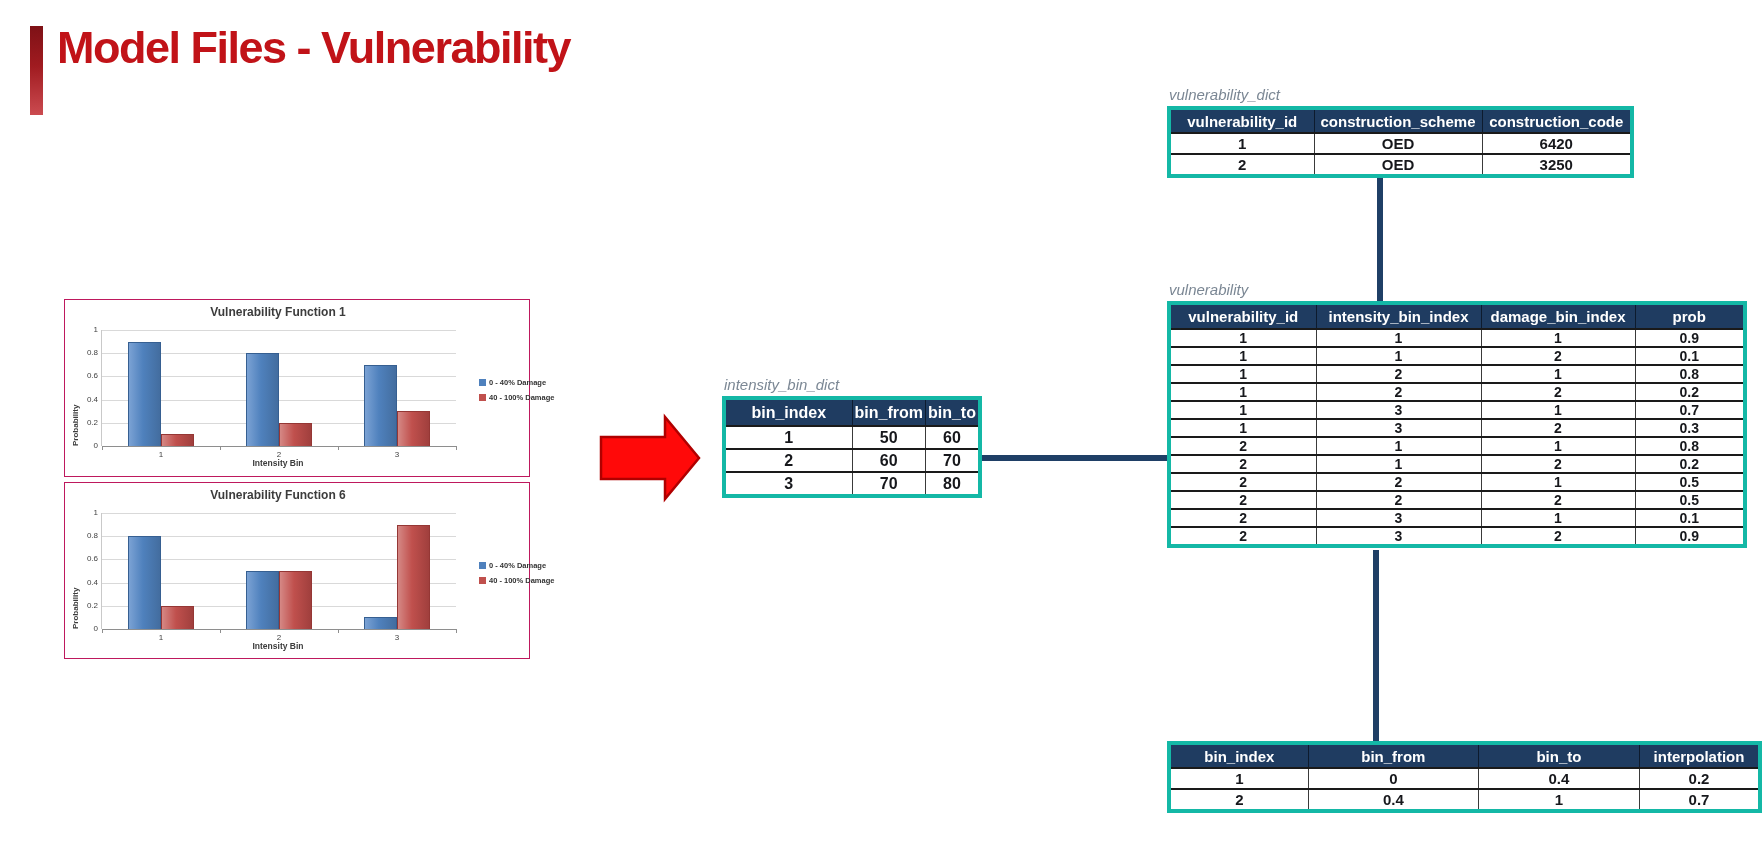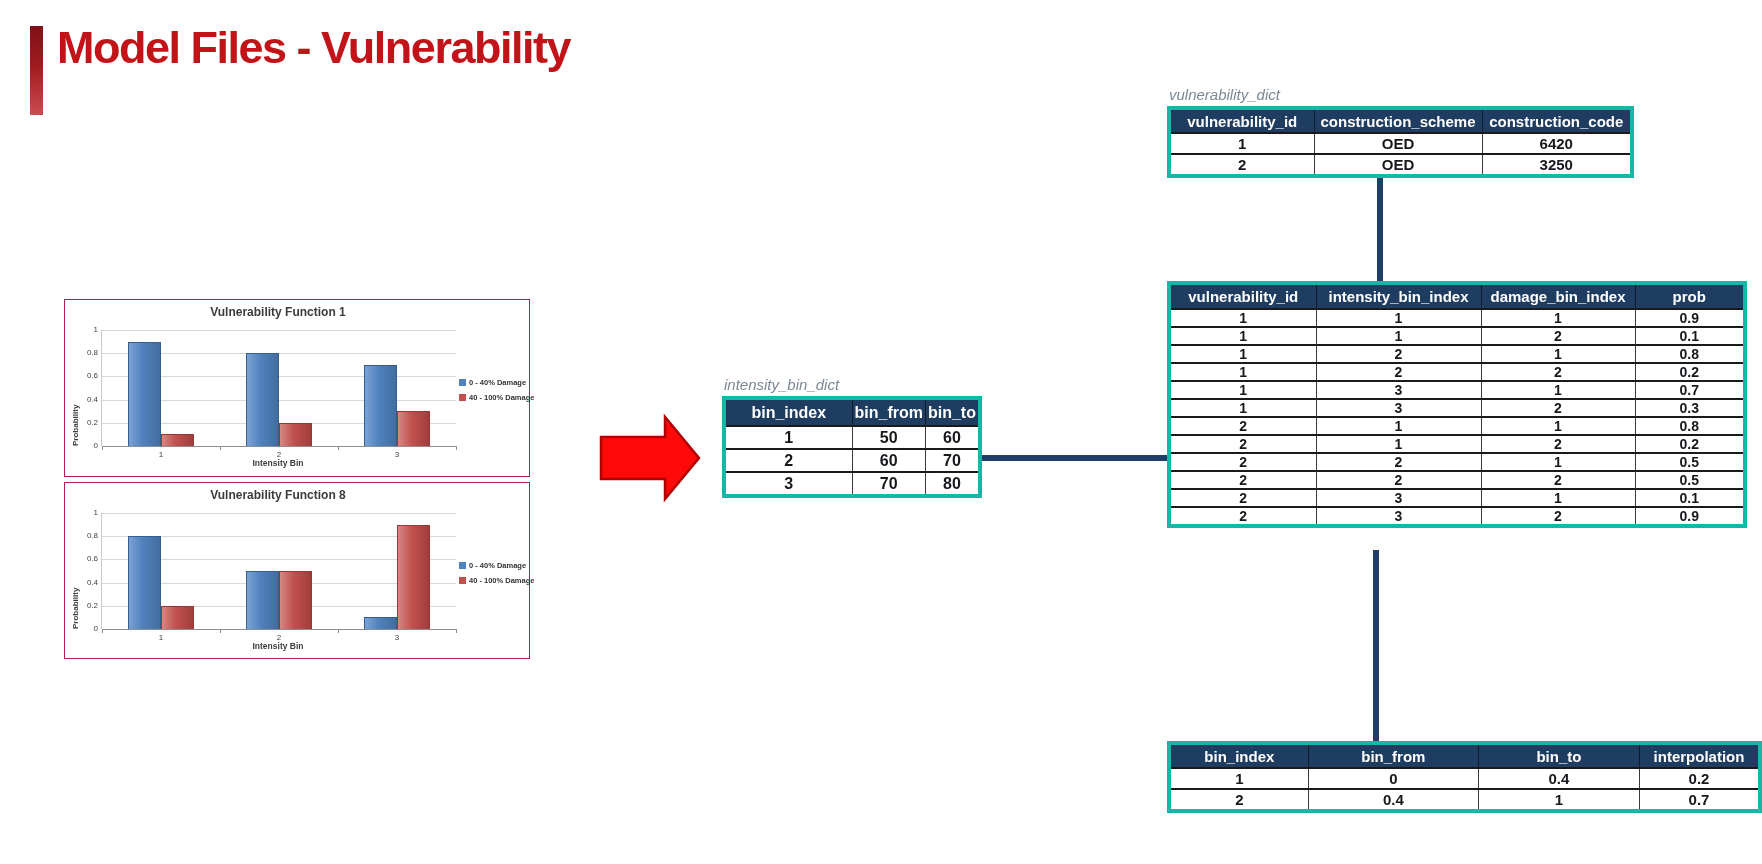--- a/index.html
+++ b/index.html
@@ -86,21 +86,21 @@
   .xtick{
     position:absolute;top:calc(100% + 4px);text-align:center;
     font-size:8px;color:#3f3f3f;
   }
   .xmark{position:absolute;top:100%;width:1px;height:4px;background:#8e8e8e;}
   .ch-xlabel{
     position:absolute;top:158px;left:36px;width:354px;text-align:center;
     font-size:8.5px;font-weight:bold;color:#3c3c3c;
   }
   .legend{position:absolute;left:394px;top:78px;}
-  .legend-item{display:flex;align-items:center;margin-bottom:6px;}
+  .legend-item{display:flex;align-items:center;margin-bottom:6px;margin-left:20px;}
   .legend-swatch{width:7px;height:7px;margin-right:3px;flex:none;}
   .legend-text{font-size:7.5px;font-weight:bold;color:#333333;white-space:nowrap;}
 </style>
 </head>
 <body>
 
 <div class="title-accent"></div>
 <h1 class="slide-title">Model Files - Vulnerability</h1>
 
 <div class="conn" id="conn-top"></div>
@@ -153,21 +153,21 @@
         <div class="legend-swatch" style="background: rgb(79, 129, 189);"></div>
         <div class="legend-text">0 - 40% Damage</div>
       </div>
       <div class="legend-item">
         <div class="legend-swatch" style="background: rgb(192, 80, 77);"></div>
         <div class="legend-text">40 - 100% Damage</div>
       </div>
     </div>
   </div>
 <div class="chart-box" id="chart-1">
-    <div class="ch-title">Vulnerability Function 8</div>
+    <div class="ch-title">Vulnerability Function 6</div>
     <div class="ch-ylabel">Probability</div>
     <div class="ch-plot">
       <div class="grid" style="top: 0%;"></div>
       <div class="ytick" style="top: calc(0% - 4px);">1</div>
       <div class="grid" style="top: 20%;"></div>
       <div class="ytick" style="top: calc(20% - 4px);">0.8</div>
       <div class="grid" style="top: 40%;"></div>
       <div class="ytick" style="top: calc(40% - 4px);">0.6</div>
       <div class="grid" style="top: 60%;"></div>
       <div class="ytick" style="top: calc(60% - 4px);">0.4</div>
@@ -265,20 +265,21 @@
         </tr>
         <tr>
           <td>3</td>
           <td>70</td>
           <td>80</td>
         </tr>
       </tbody>
     </table>
   </div>
 <div class="table-block" id="table-vulnerability">
+    <div class="tbl-label">vulnerability</div>
     <table class="datatable">
       <colgroup>
         <col style="width: 147px;">
         <col style="width: 165px;">
         <col style="width: 154px;">
         <col style="width: 110px;">
       </colgroup>
       <thead>
         <tr>
           <th>vulnerability_id</th>

